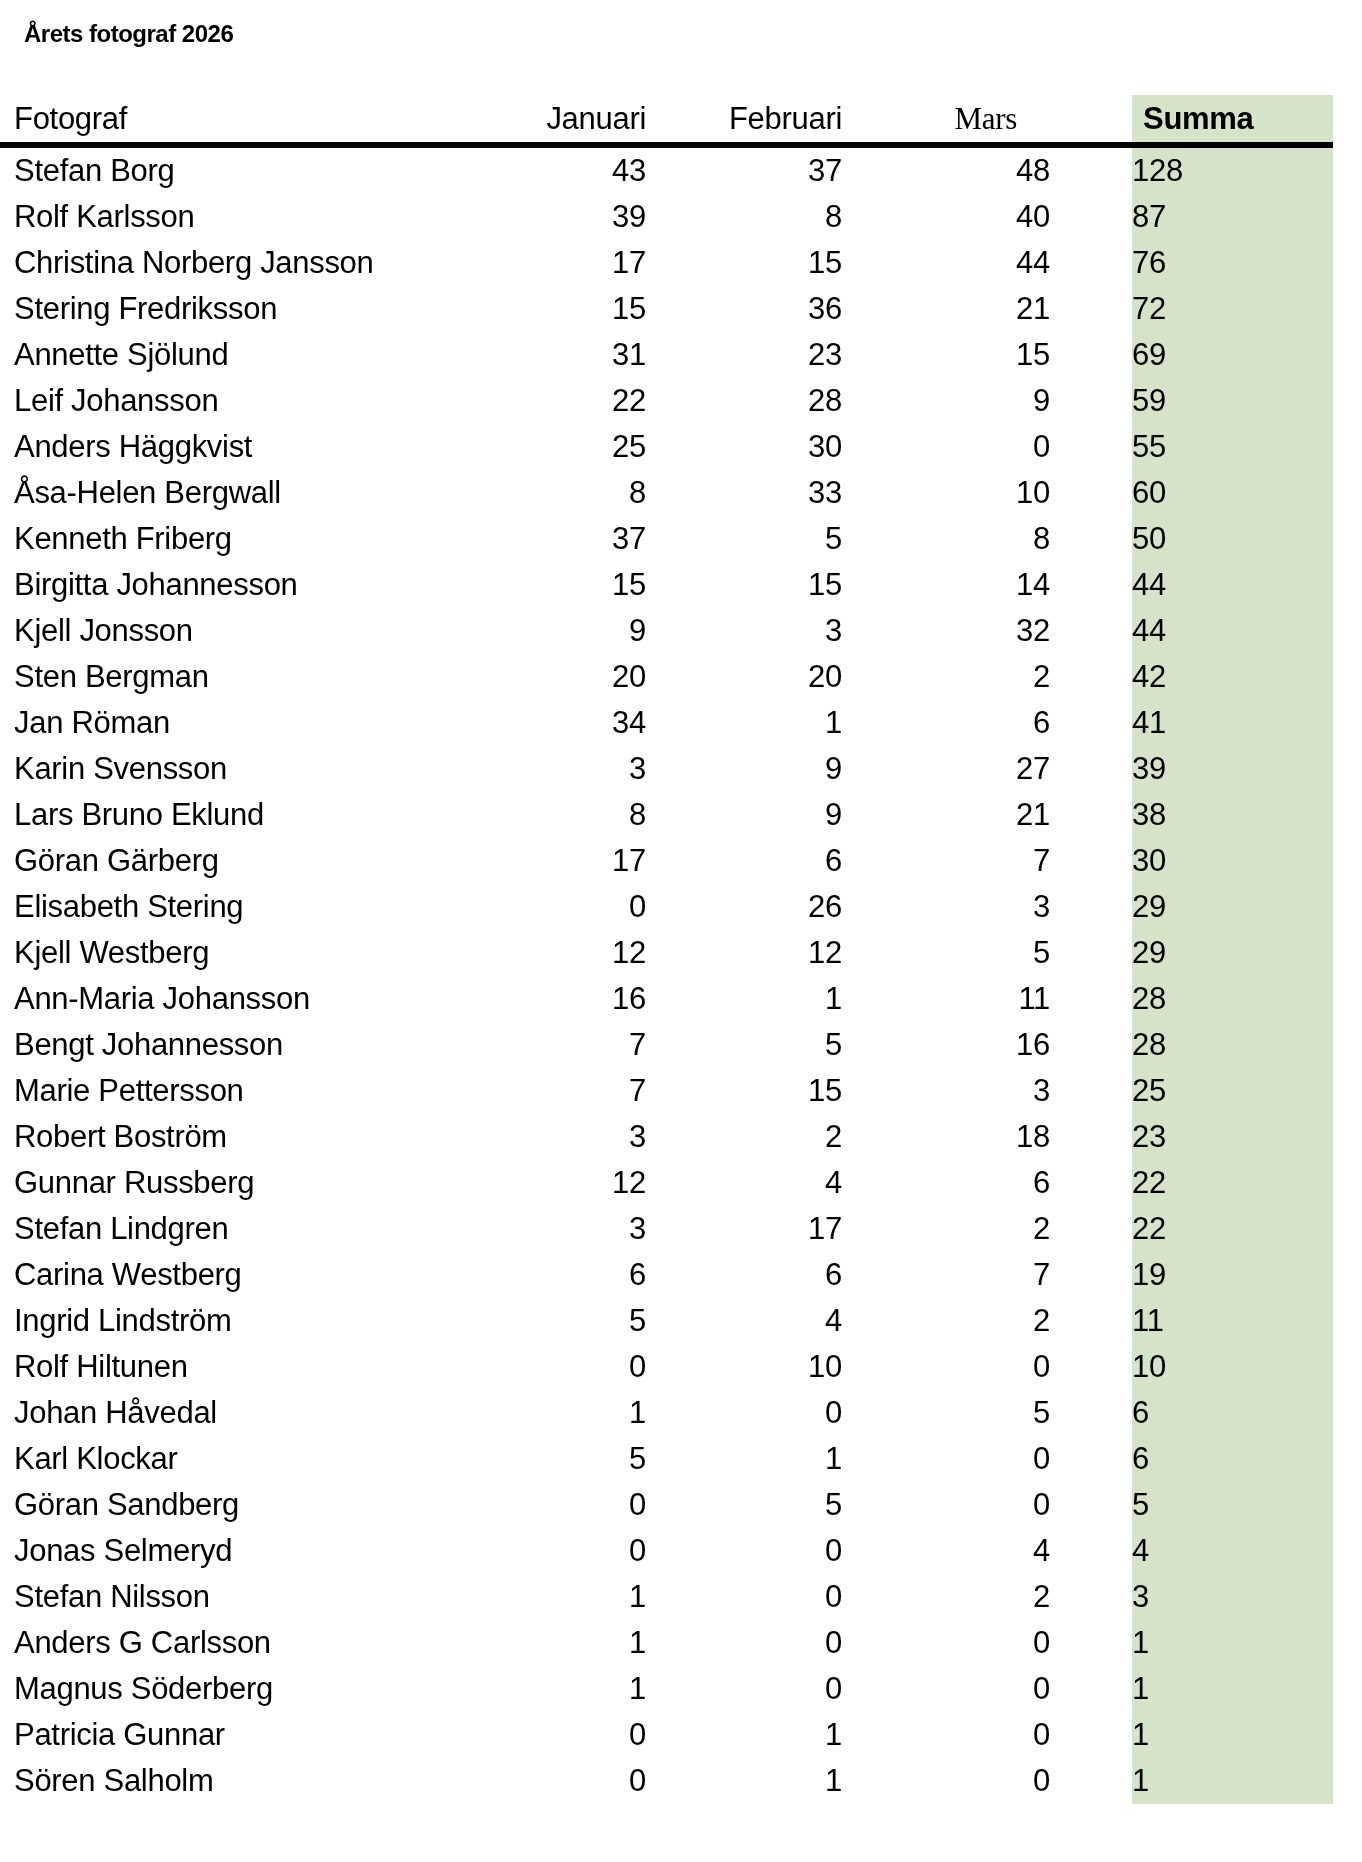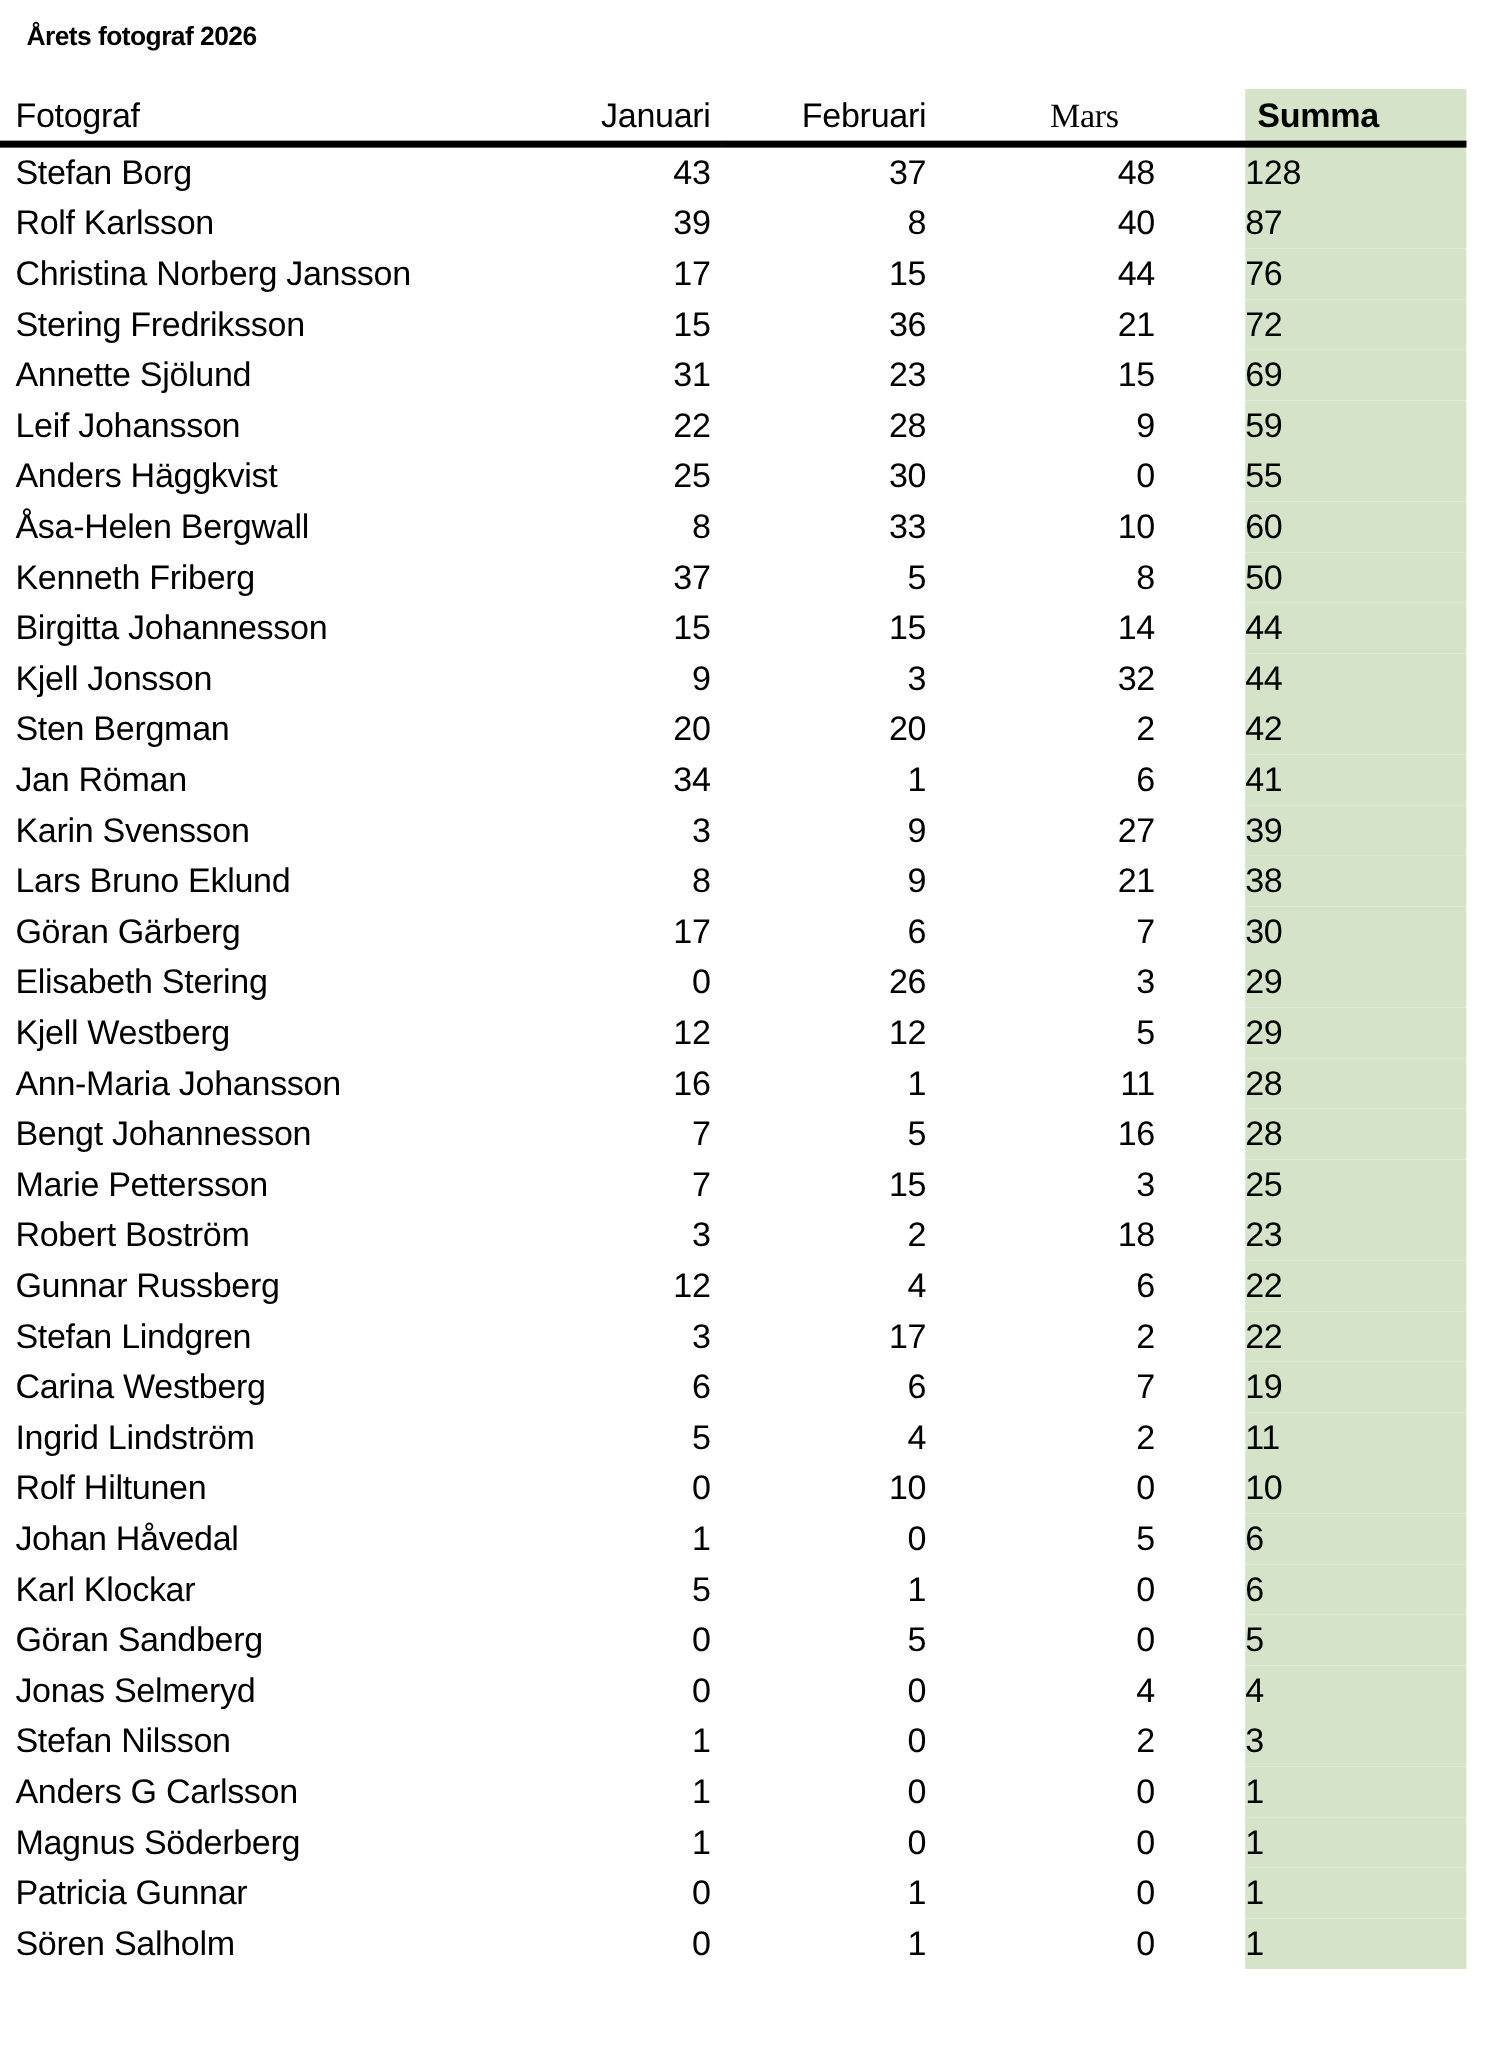--- a/index.html
+++ b/index.html
@@ -21,21 +21,21 @@
     top: 8px;
     left: 12px;
     margin: 12px;
     font-size: 24px;
     font-weight: bold;
     letter-spacing: -0.5px;
     white-space: nowrap;
   }
   table.sheet {
     position: absolute;
-    top: 81px;
+    top: 95px;
     left: 0;
     width: 1333px;
     border-collapse: collapse;
     table-layout: fixed;
     letter-spacing: -0.3px;
   }
   col.w-name { width: 460px; }
   col.w-jan  { width: 196px; }
   col.w-feb  { width: 196px; }
   col.w-mar  { width: 280px; }

